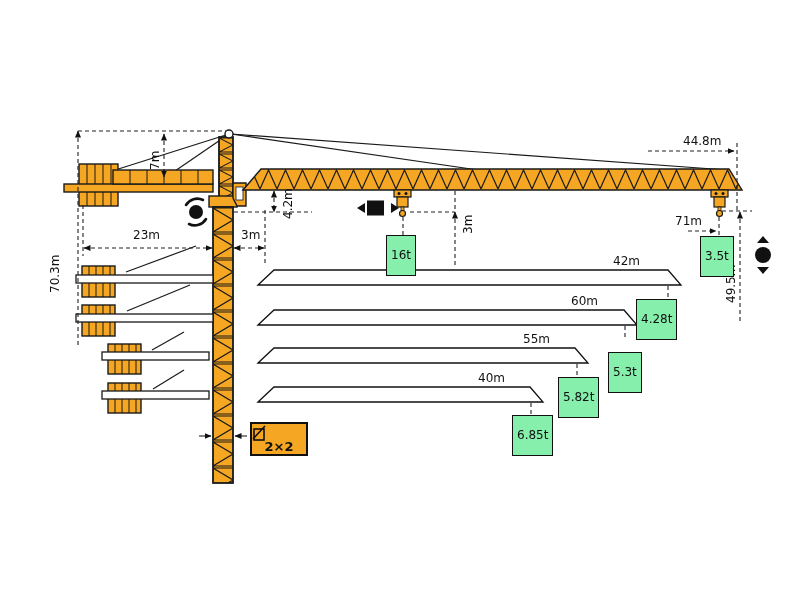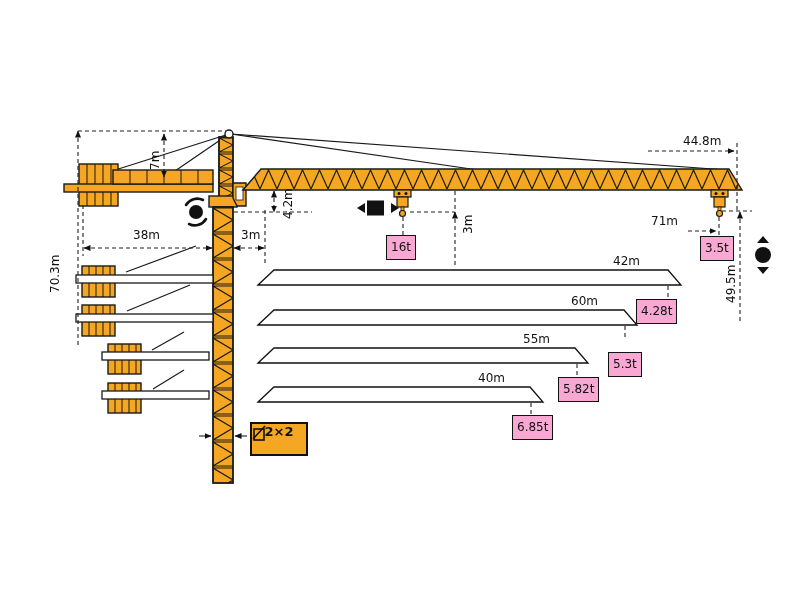--- a/index.html
+++ b/index.html
@@ -8,27 +8,27 @@
     font-family:"DejaVu Sans", sans-serif;
   }
   .canvas svg{position:absolute;left:0;top:0;}
   .lbl{
     position:absolute;font-size:12px;color:#111;white-space:nowrap;line-height:14px;
   }
   .vlbl{
     transform:rotate(-90deg);transform-origin:0 0;
   }
   .box{
-    position:absolute;border:1.5px solid #111;background:#f9a8d4;
-    font-size:12px;color:#111;line-height:15px;padding:4px 4px;white-space:nowrap;
+    position:absolute;border:1.5px solid #111;background:#86efac;
+    font-size:12px;color:#111;line-height:15px;padding:12px 4px;white-space:nowrap;
   }
   .badge{
     position:absolute;left:250px;top:422px;width:58px;height:34px;
     background:#F5A623;border:2px solid #111;box-sizing:border-box;
-    display:flex;align-items:flex-start;justify-content:center;gap:4px;
+    display:flex;align-items:flex-end;justify-content:center;gap:4px;
     font-size:13px;font-weight:bold;color:#111;
   }
 </style>
 </head>
 <body>
 
 <div class="canvas">
 
 <svg width="800" height="600" viewBox="0 0 800 600">
   <defs>
@@ -202,26 +202,26 @@
   </g>
   <g fill="#111">
     <polygon points="757,243 763,236 769,243"></polygon>
     <circle cx="763" cy="255" r="8"></circle>
     <polygon points="757,267 769,267 763,274"></polygon>
   </g>
 </svg>
 
   <span class="lbl vlbl" style="left:48px;top:293px">70.3m</span>
   <span class="lbl vlbl" style="left:148px;top:170px">7m</span>
-  <span class="lbl" style="left:133px;top:228px">38m</span>
+  <span class="lbl" style="left:133px;top:228px">23m</span>
   <span class="lbl" style="left:241px;top:228px">3m</span>
   <span class="lbl vlbl" style="left:281px;top:219px">4.2m</span>
   <span class="lbl vlbl" style="left:461px;top:234px">3m</span>
   <span class="lbl" style="left:683px;top:134px">44.8m</span>
-  <span class="lbl" style="left:651px;top:214px">71m</span>
+  <span class="lbl" style="left:675px;top:214px">71m</span>
   <span class="lbl vlbl" style="left:724px;top:303px">49.5m</span>
 
   <span class="box" style="left:386px;top:235px">16t</span>
   <span class="box" style="left:700px;top:236px">3.5t</span>
 
   <span class="lbl" style="left:613px;top:254px">42m</span>
   <span class="lbl" style="left:571px;top:294px">60m</span>
   <span class="lbl" style="left:523px;top:332px">55m</span>
   <span class="lbl" style="left:478px;top:371px">40m</span>
 

